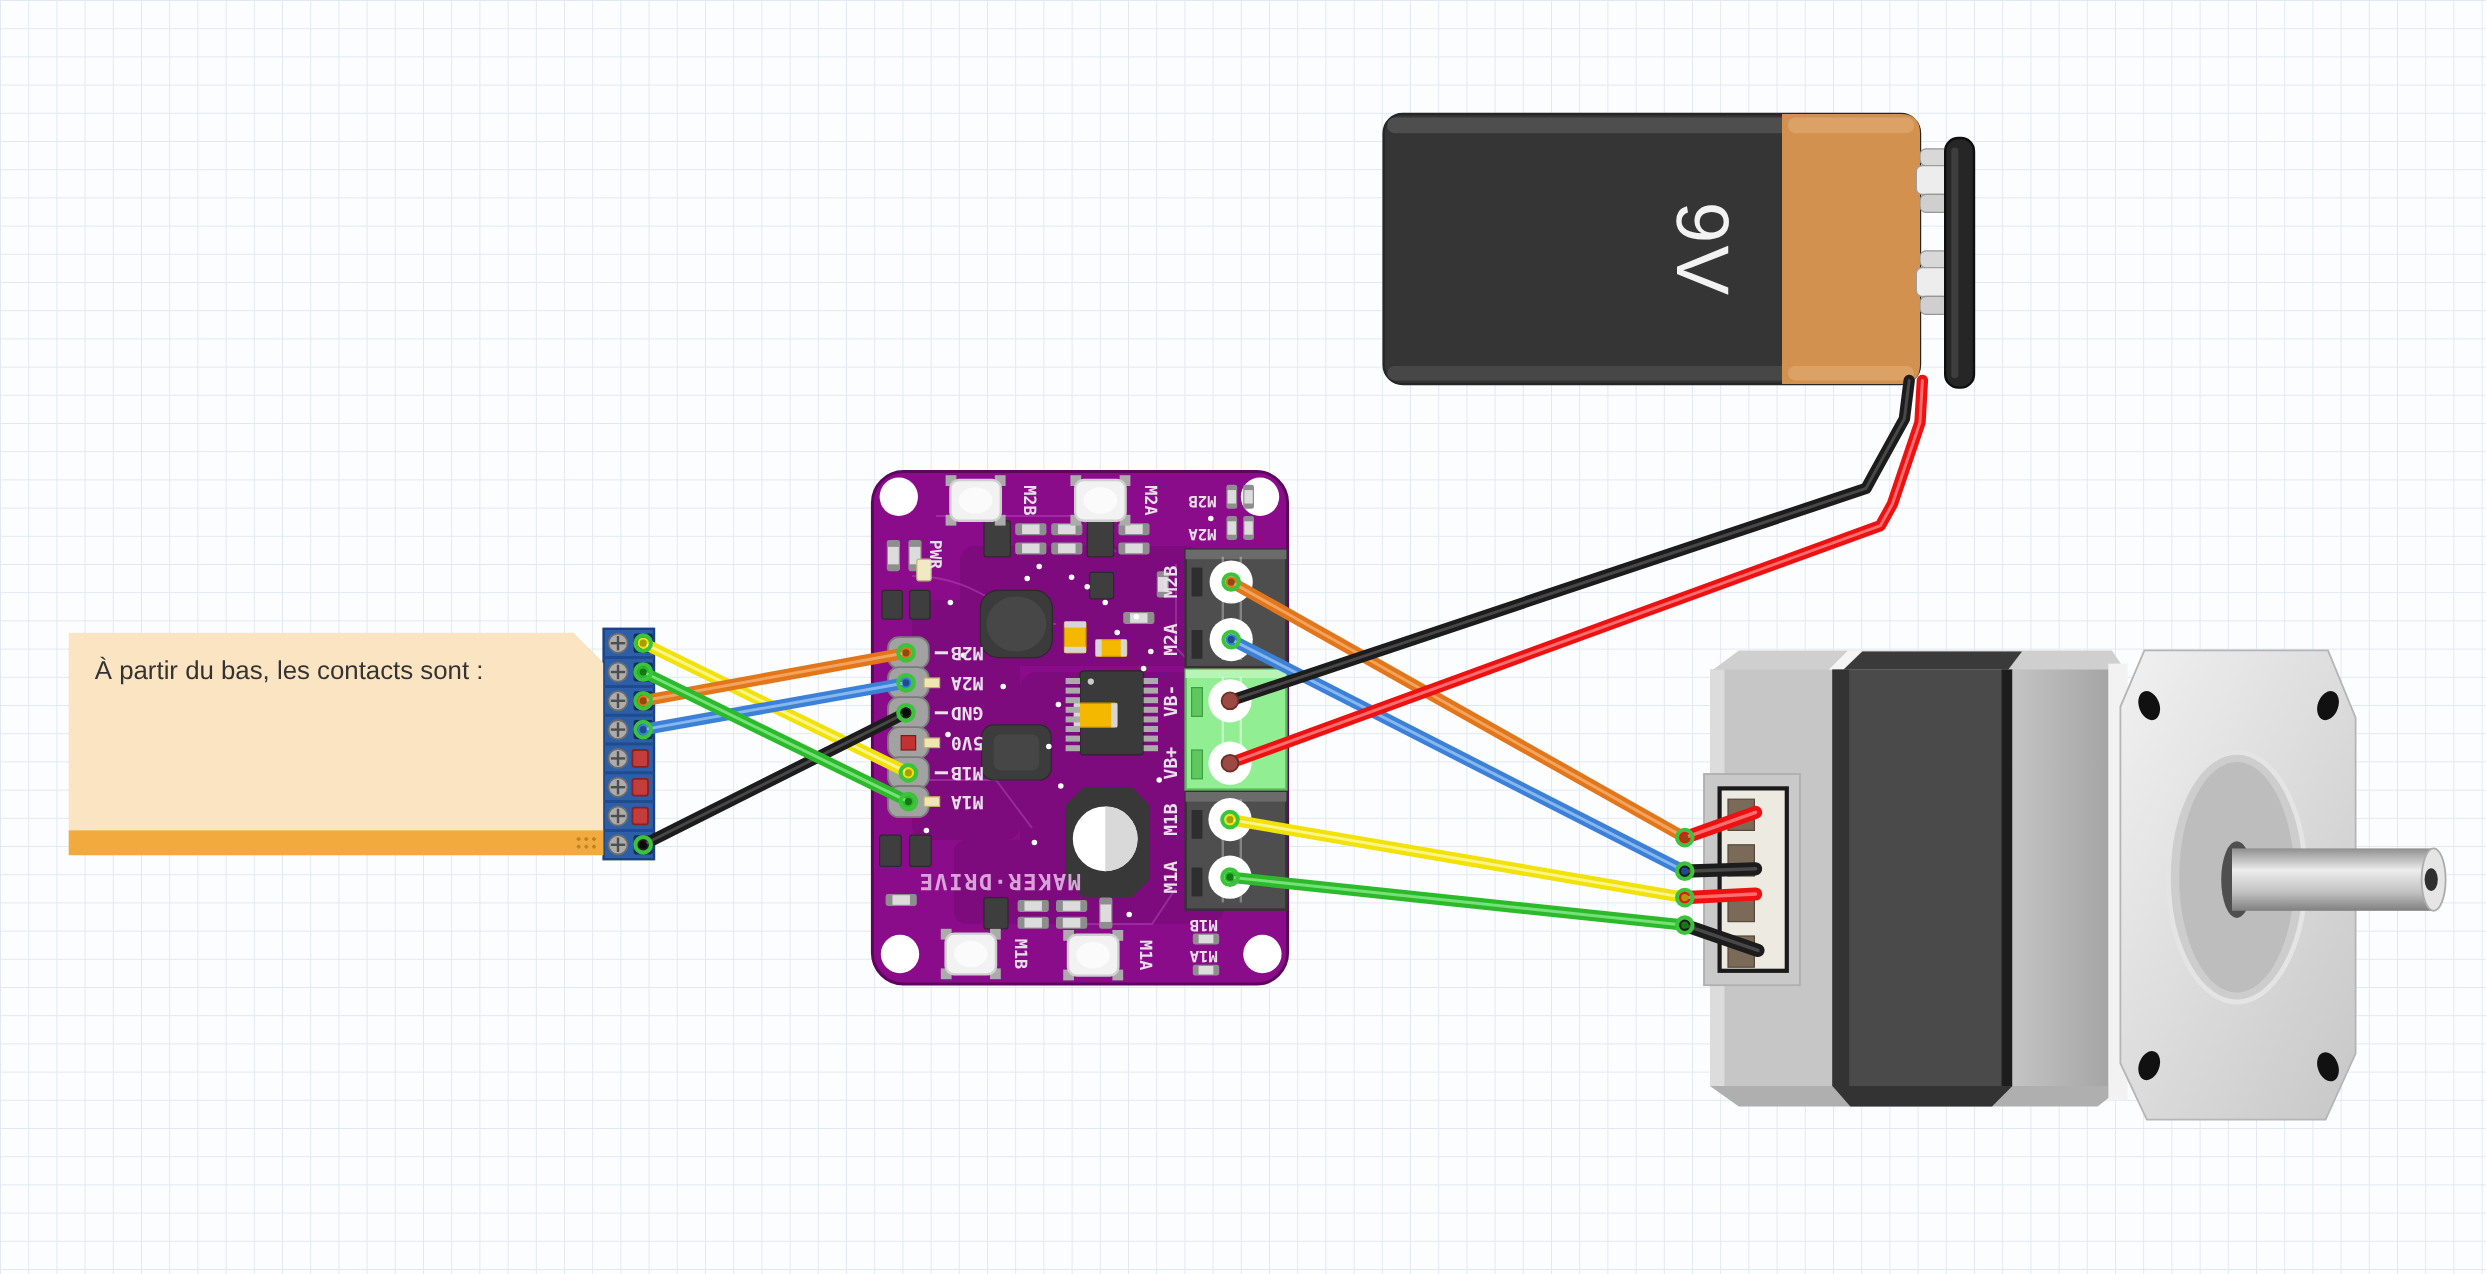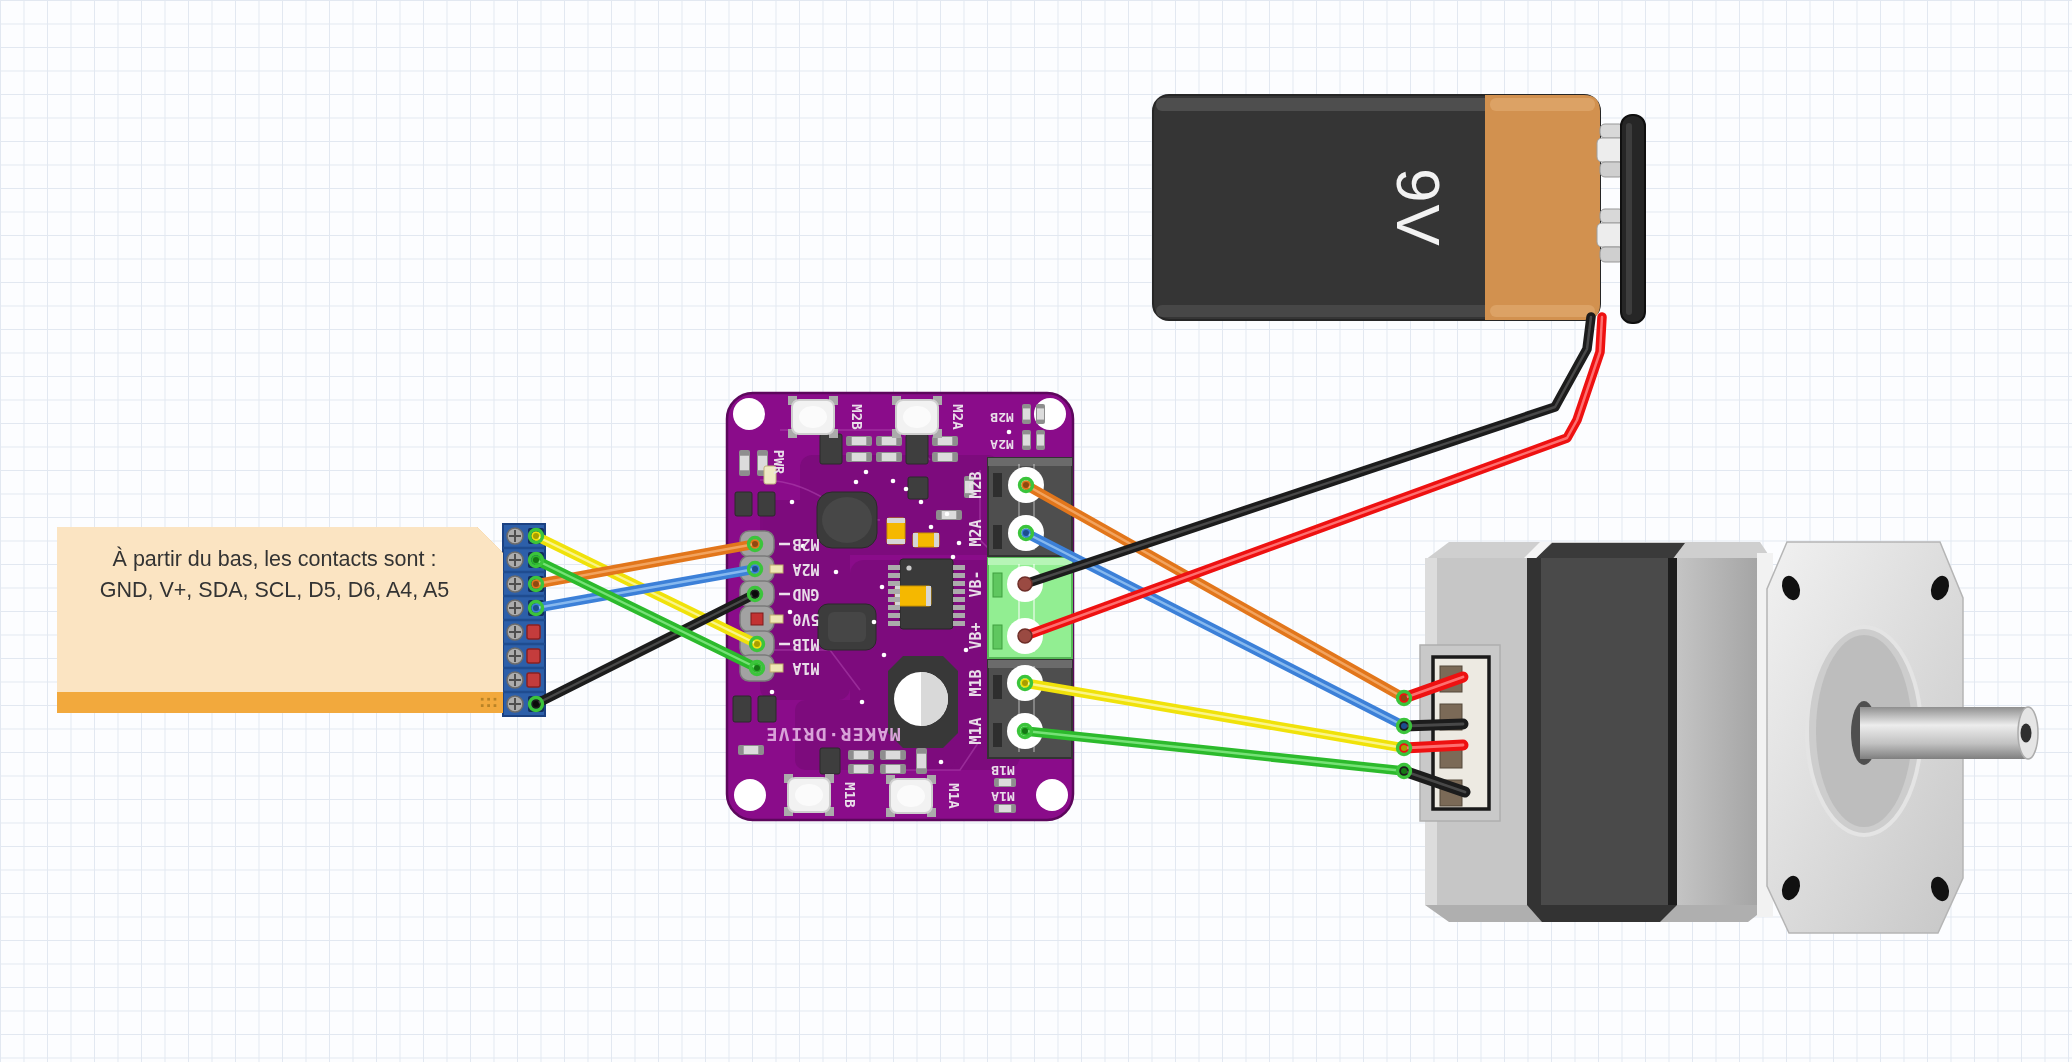--- a/index.html
+++ b/index.html
@@ -21,22 +21,22 @@
   .silk{font-family:"DejaVu Sans Mono", monospace;font-weight:bold;fill:#E9DEE9;}
   .note{
     position:absolute;left:57px;top:527px;width:446px;height:186px;
     background:#FBE4C2;
     box-shadow:2px 3px 7px rgba(0,0,0,.14);
     clip-path:polygon(0 0, calc(100% - 26px) 0, 100% 26px, 100% 100%, 0 100%);
   }
   .note-fold2{position:absolute;right:0;top:0;width:0;height:0;
     border-right:26px solid #F0A738;border-bottom:26px solid transparent;}
   .note-text{
-    padding:17px 22px 0 11px;
-    font-size:21.5px;line-height:31px;color:#333333;text-align:center;
+    padding:17px 22px 0 22px;
+    font-size:21.5px;line-height:31px;color:#333333;
   }
   .note-bar{
     position:absolute;left:0;bottom:0;width:100%;height:21px;background:#F2A93D;
   }
   .note-grip{
     position:absolute;right:5px;bottom:4px;width:19px;height:13px;
     background-image:radial-gradient(#B98326 1.4px, transparent 1.5px);
     background-size:6.4px 6.4px;cursor:nwse-resize;
   }
 </style>
@@ -492,19 +492,18 @@
         <circle cx="1404" cy="771" r="3" fill="#157815"></circle>
         <circle cx="1025" cy="584" r="7" fill="#9A4A42" stroke="#6E2E28" stroke-width="1.5"></circle>
         <circle cx="1025" cy="636" r="7" fill="#9A4A42" stroke="#6E2E28" stroke-width="1.5"></circle>
       </g>
 </svg>
 
 <div class="note">
   <div class="note-fold2"></div>
   <div class="note-text">
     <div>À partir du bas, les contacts sont :</div>
-    <div>GND, V+, SDA, SCL, D5, D6, A4, A5</div>
   </div>
   <div class="note-bar">
     <div class="note-grip"></div>
   </div>
 </div>
 </div>
 
 </body></html>

